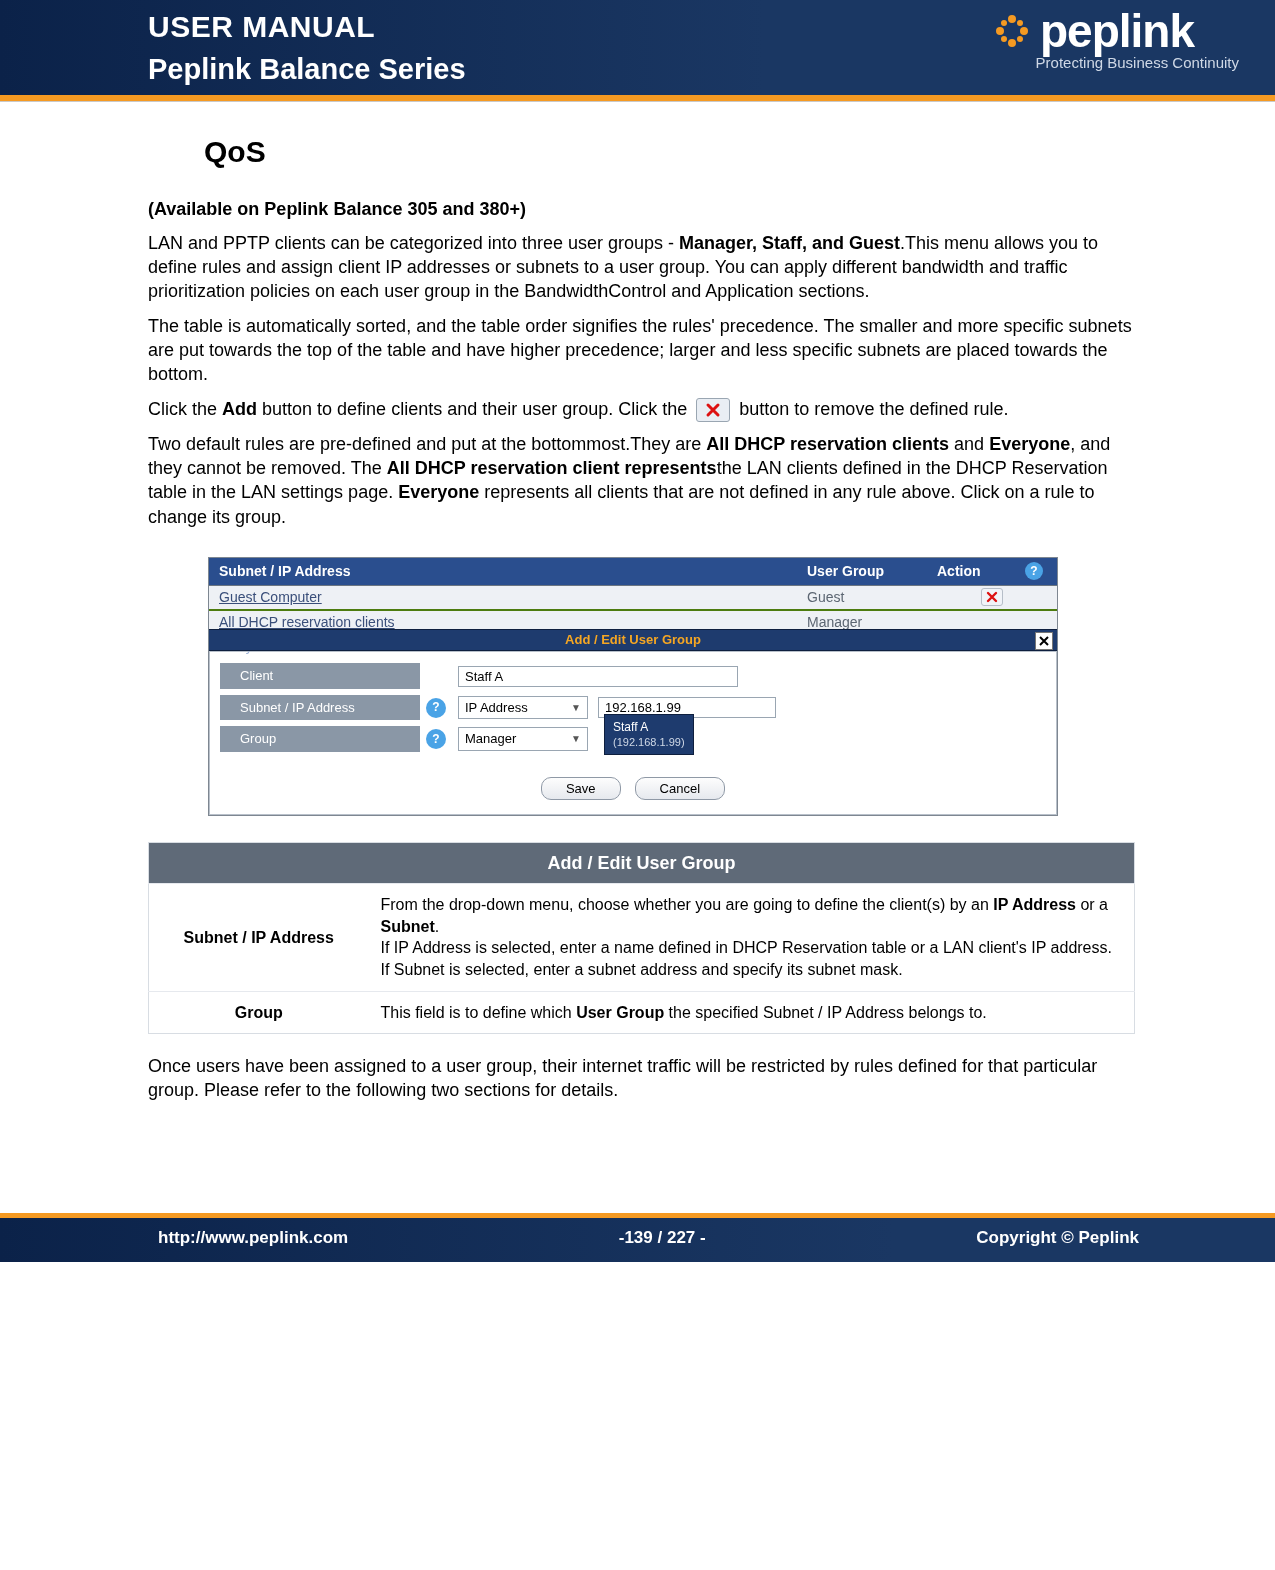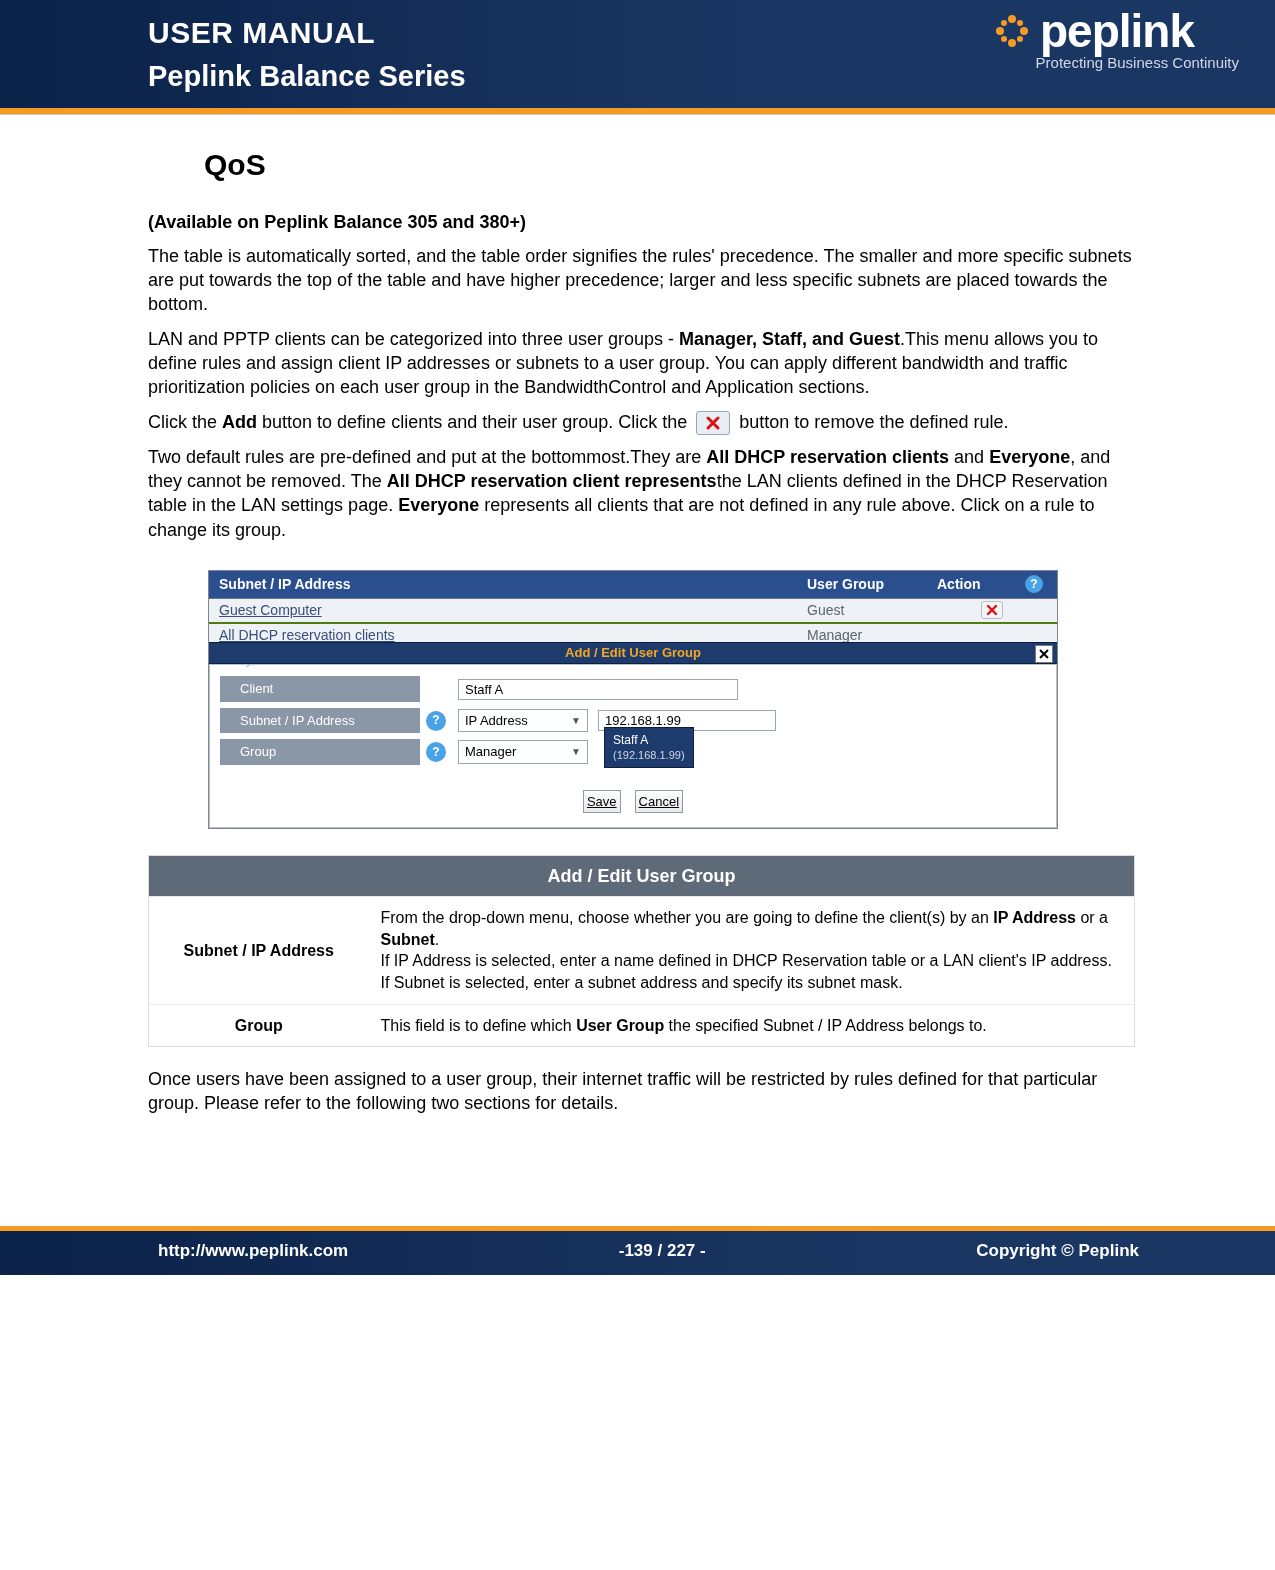--- a/index.html
+++ b/index.html
@@ -6,21 +6,21 @@
   body {
     font-family: Arial, Helvetica, sans-serif;
     background: #fff;
     width: 1275px;
     margin: 0 auto;
     color: #000;
   }
   
   .topband {
     background: linear-gradient(90deg, #0b2249 0%, #1a3763 60%, #1a3763 100%);
-    height: 108px;
+    height: 95px;
     position: relative;
     display: flex;
     align-items: center;
     padding-left: 148px;
     color: #fff;
   }
   .topband .titles { line-height: 1.25; }
   .topband .title1 { font-size: 30px; font-weight: 700; letter-spacing: .5px; }
   .topband .title2 { font-size: 29px; font-weight: 700; margin-top: 6px; }
   .logo-wrap {
@@ -139,23 +139,23 @@
   .suggest-box {
     position: absolute; left: 0; top: 0;
     background: #1e3b6e; color: #fff; font-size: 12px;
     padding: 4px 8px; border: 1px solid #0e1f3e; white-space: nowrap;
   }
   .suggest-box .sub { color: #cfd8e6; font-size: 11px; }
   .modal .btnbar {
     display: flex; justify-content: center; gap: 14px; margin-top: 22px;
   }
   .modal .btn {
-    font-size: 13px; padding: 3px 3px;
+    font-size: 13px; padding: 3px 24px;
     background: linear-gradient(#fdfdfd, #e6e9ee);
-    border: 1px solid #8f99a6; border-radius: 0; text-decoration: underline;
+    border: 1px solid #8f99a6; border-radius: 10px;
   }
   
   .desc-table {
     margin: 14px 0 20px; width: 100%; border: 1px solid #d8dde3; border-collapse: collapse;
   }
   .desc-table th {
     background: #5f6a78; color: #fff; font-size: 18px; font-weight: 700;
     padding: 8px; text-align: center;
   }
   .desc-table td {
@@ -204,25 +204,25 @@
 <div class="orange-rule"></div>
 <div class="thin-rule"></div>
 
 <div class="page">
 
   <div class="h-qos">QoS</div>
 
 
   <p class="bold">(Available on Peplink Balance 305 and 380+)</p>
 
-  <p>The table is automatically sorted, and the table order signifies the rules' precedence. The smaller and more specific subnets are put towards the top of the table and have higher precedence; larger and less specific subnets are placed towards the bottom.</p>
-
   <p>
     <span>LAN and PPTP clients can be categorized into three user groups - </span><span class="bold">Manager, Staff, and Guest</span><span>.This menu allows you to define rules and assign client IP addresses or subnets to a user group. You can apply different bandwidth and traffic prioritization policies on each user group in the BandwidthControl and Application sections.</span>
   </p>
+
+  <p>The table is automatically sorted, and the table order signifies the rules' precedence. The smaller and more specific subnets are put towards the top of the table and have higher precedence; larger and less specific subnets are placed towards the bottom.</p>
 
   <p>
     <span>Click the </span><span class="bold">Add</span><span> button to define clients and their user group. Click the </span>
     <span class="icon-x-inline">
       <svg viewBox="0 0 16 16">
           <path d="M3 3 L13 13 M13 3 L3 13" stroke="#d11" stroke-width="3" stroke-linecap="round"></path>
         </svg>
     </span>
     <span> button to remove the defined rule.</span>
   </p>

